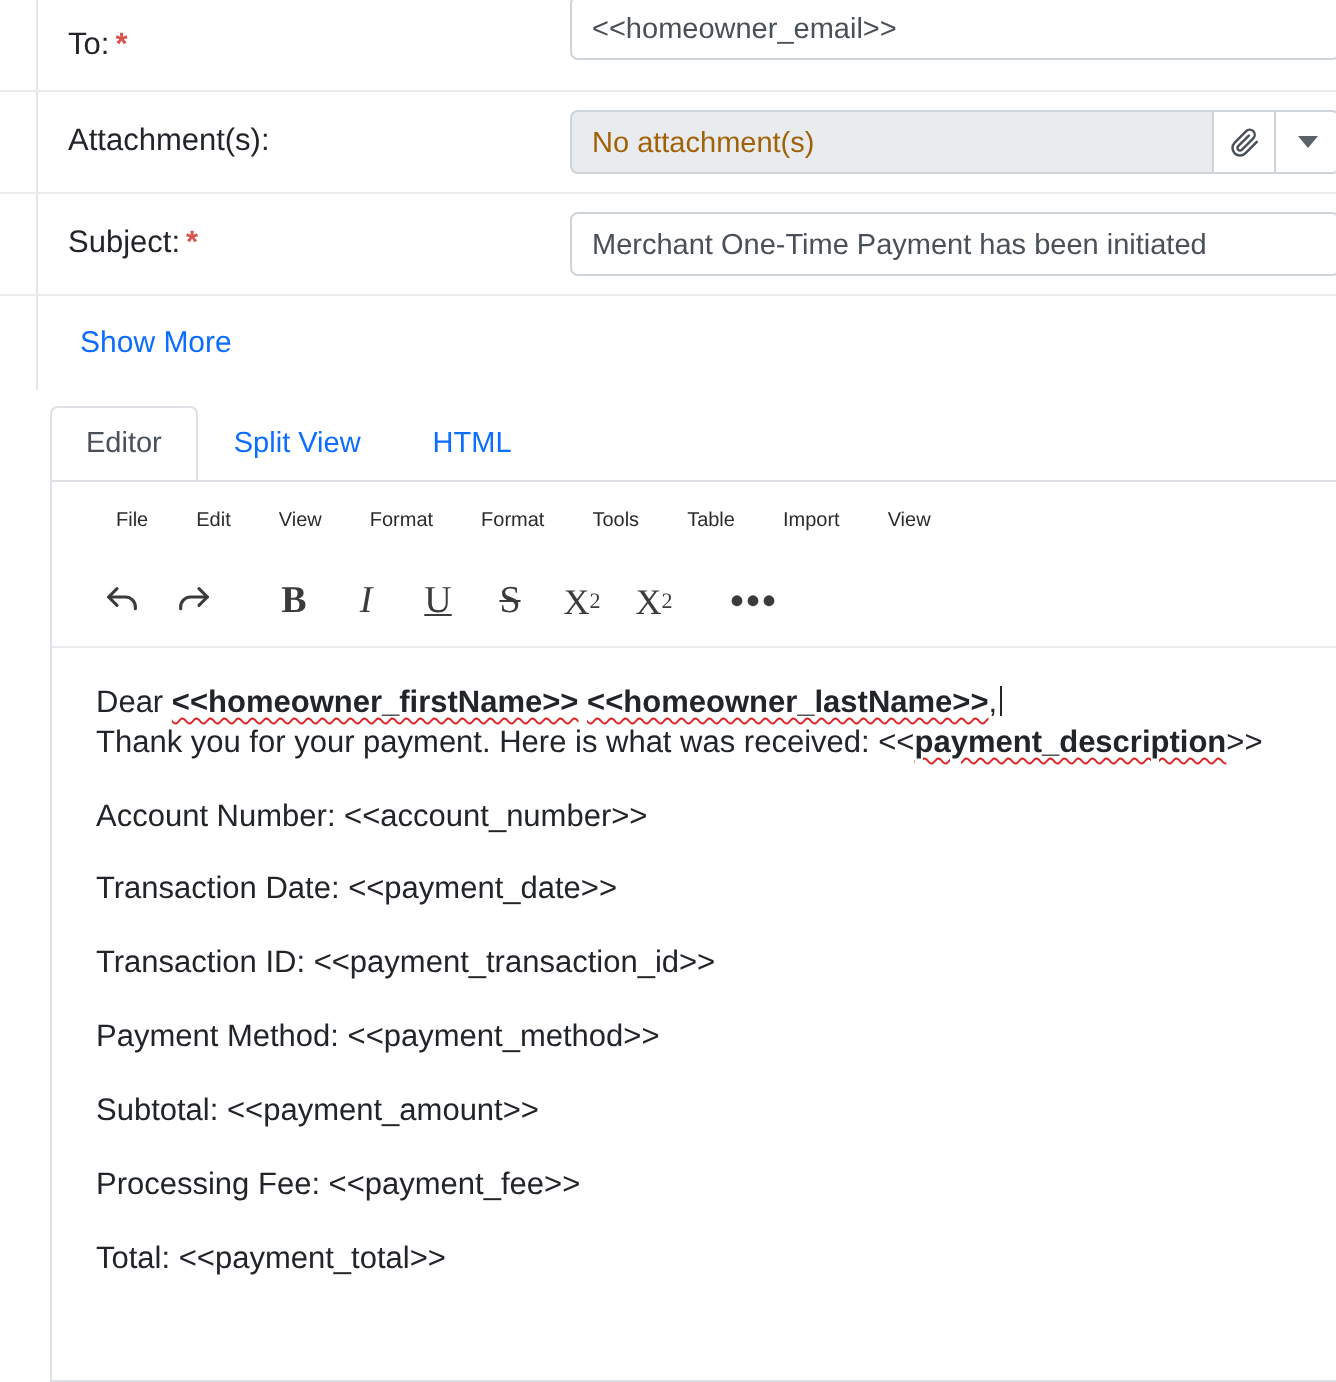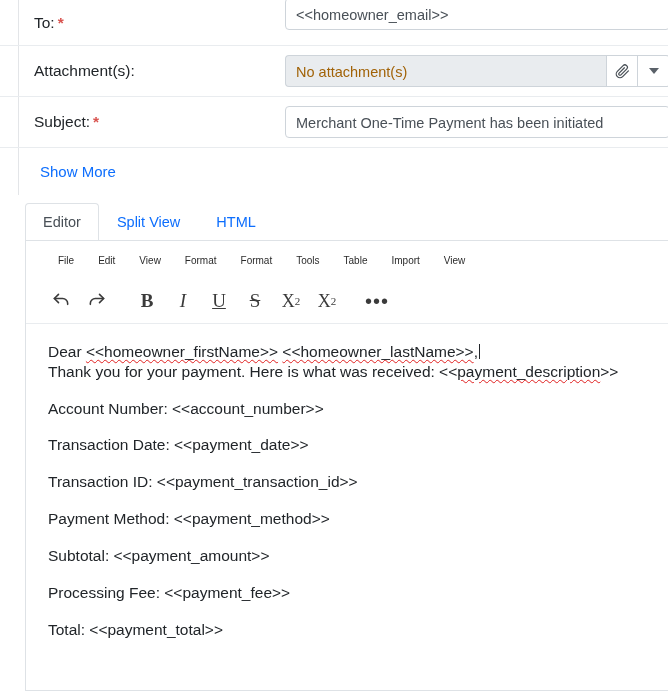--- a/index.html
+++ b/index.html
@@ -229,20 +229,21 @@
     line-height: 1.28;
   }
   .doc-line { margin: 0 0 17px 0; }
   .doc-line.tight { margin-bottom: 0; }
   .spell {
     text-decoration: underline;
     text-decoration-style: wavy;
     text-decoration-color: #e02020;
     text-decoration-thickness: 1px;
     text-underline-offset: 2px;
+    font-weight: bold;
   }
   .caret-bar {
     display: inline-block;
     width: 1px;
     height: 15px;
     background: #212529;
     vertical-align: -2px;
     margin-left: 1px;
   }
 </style>

